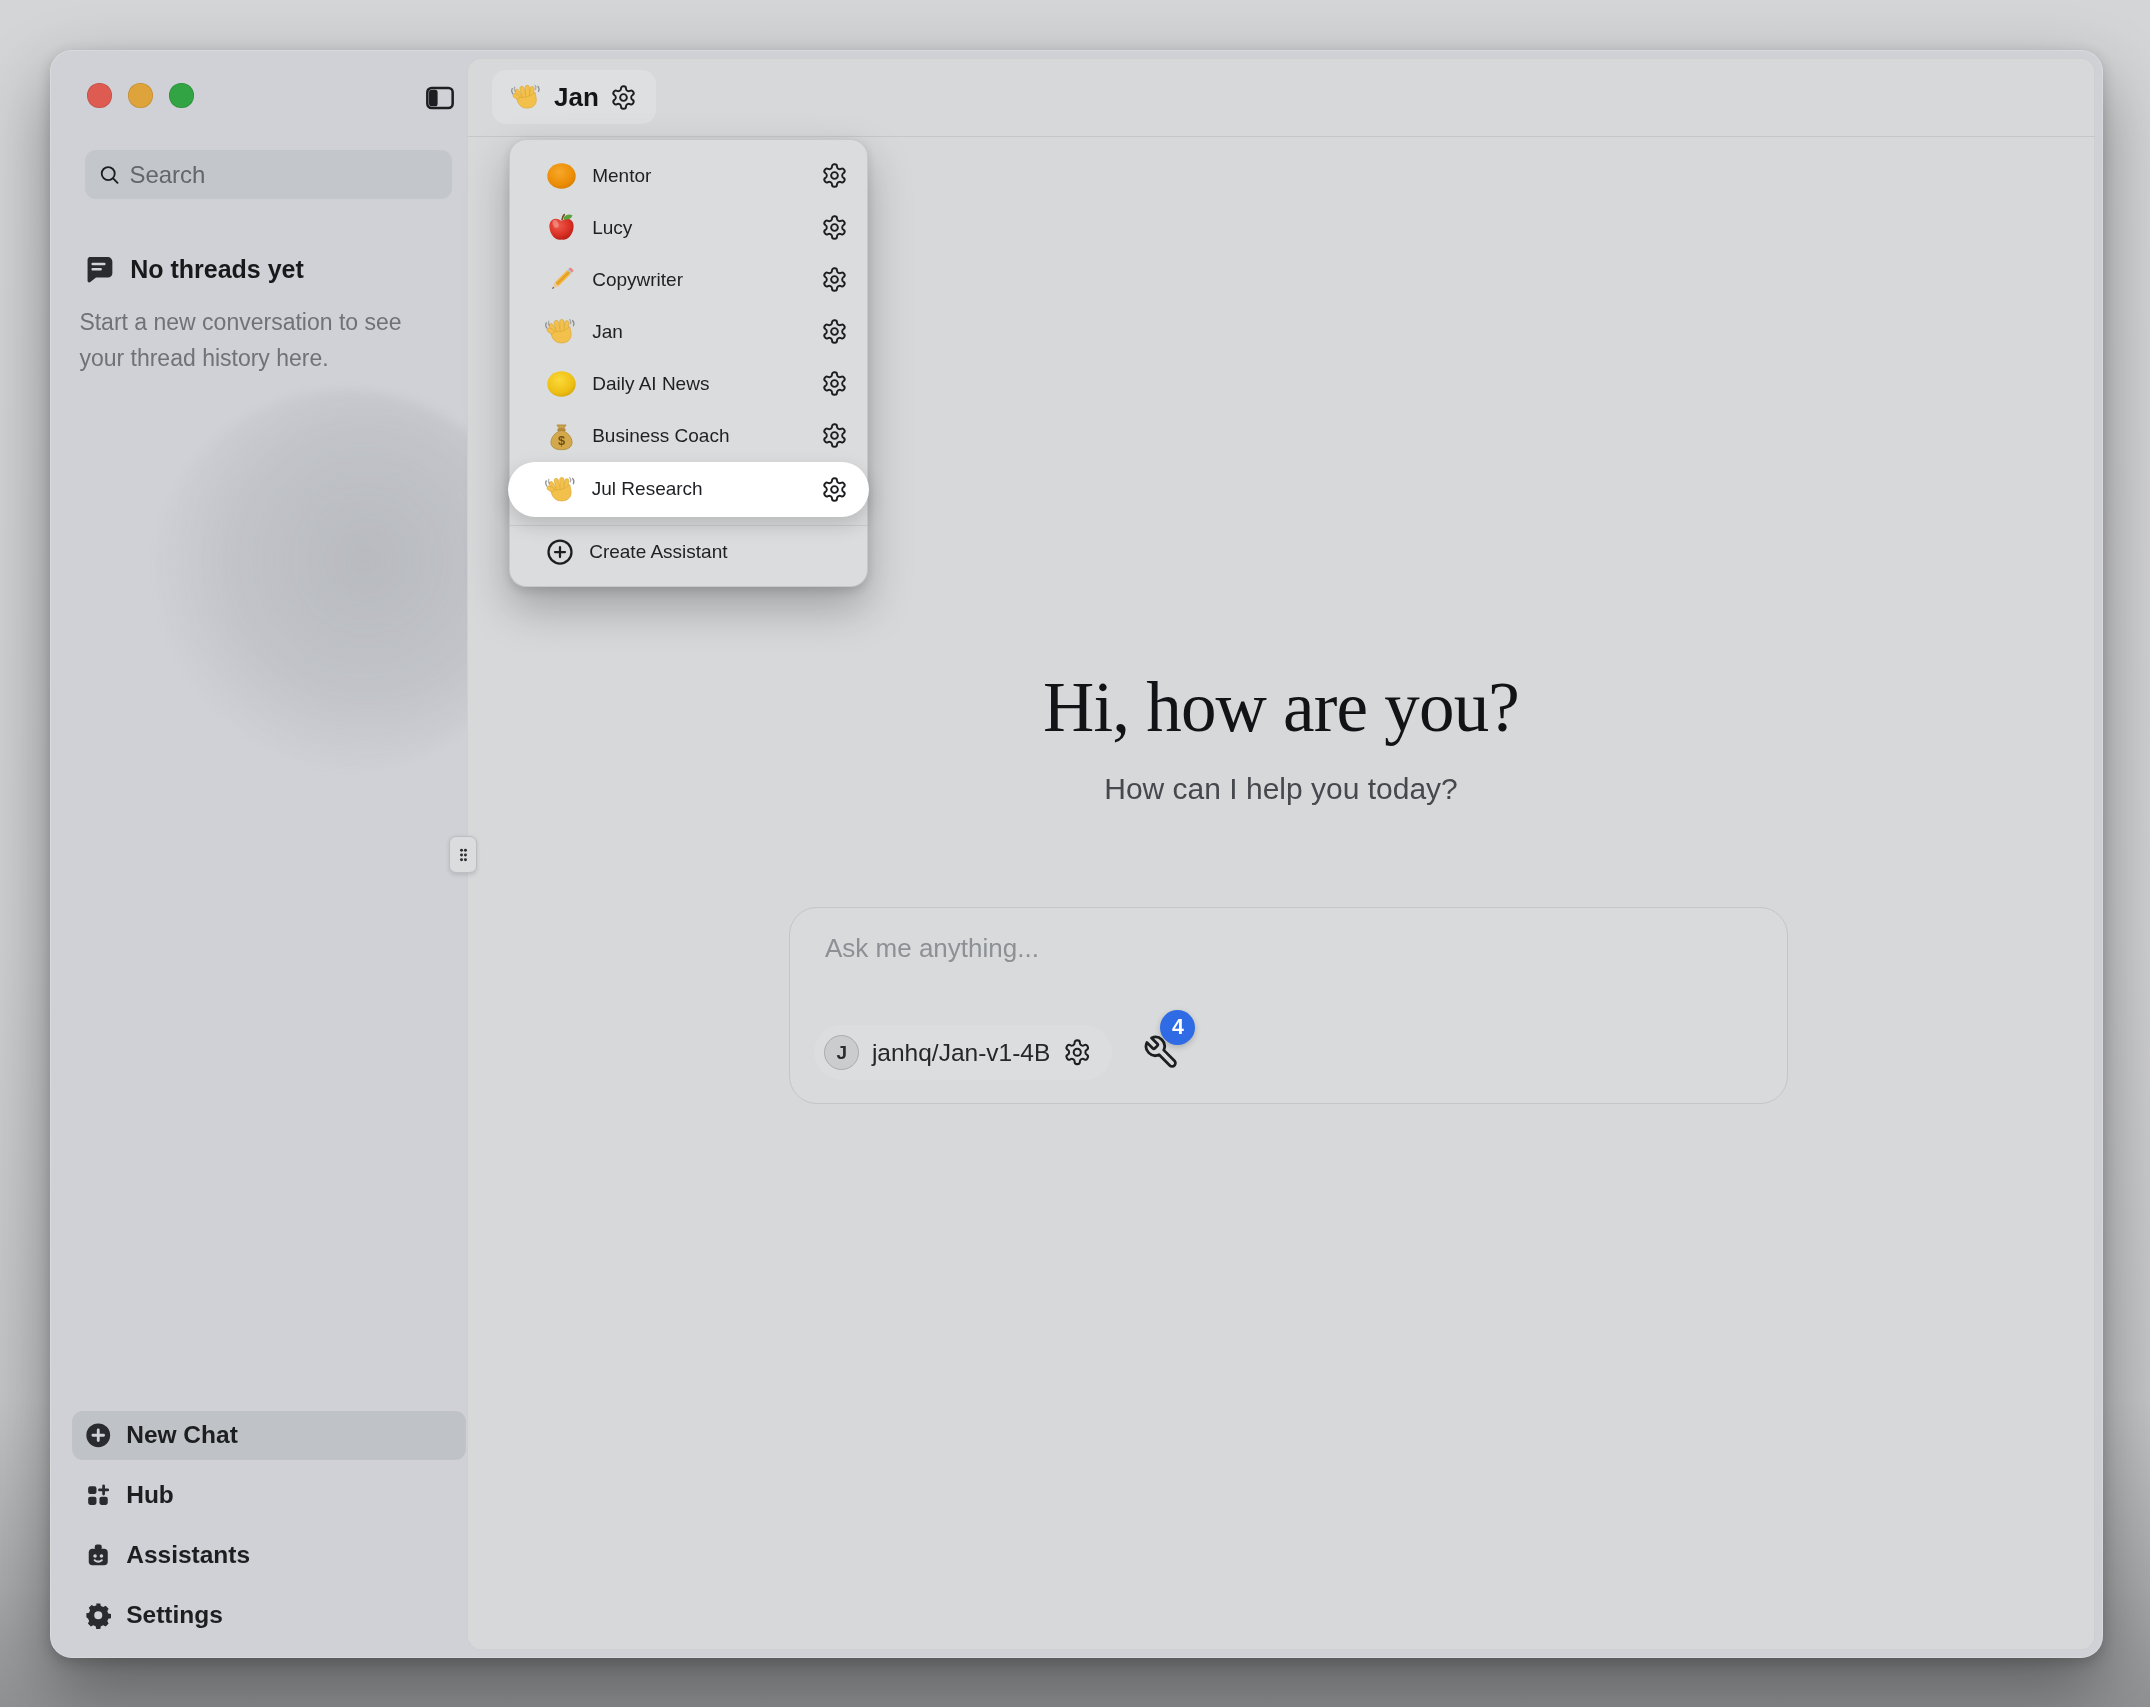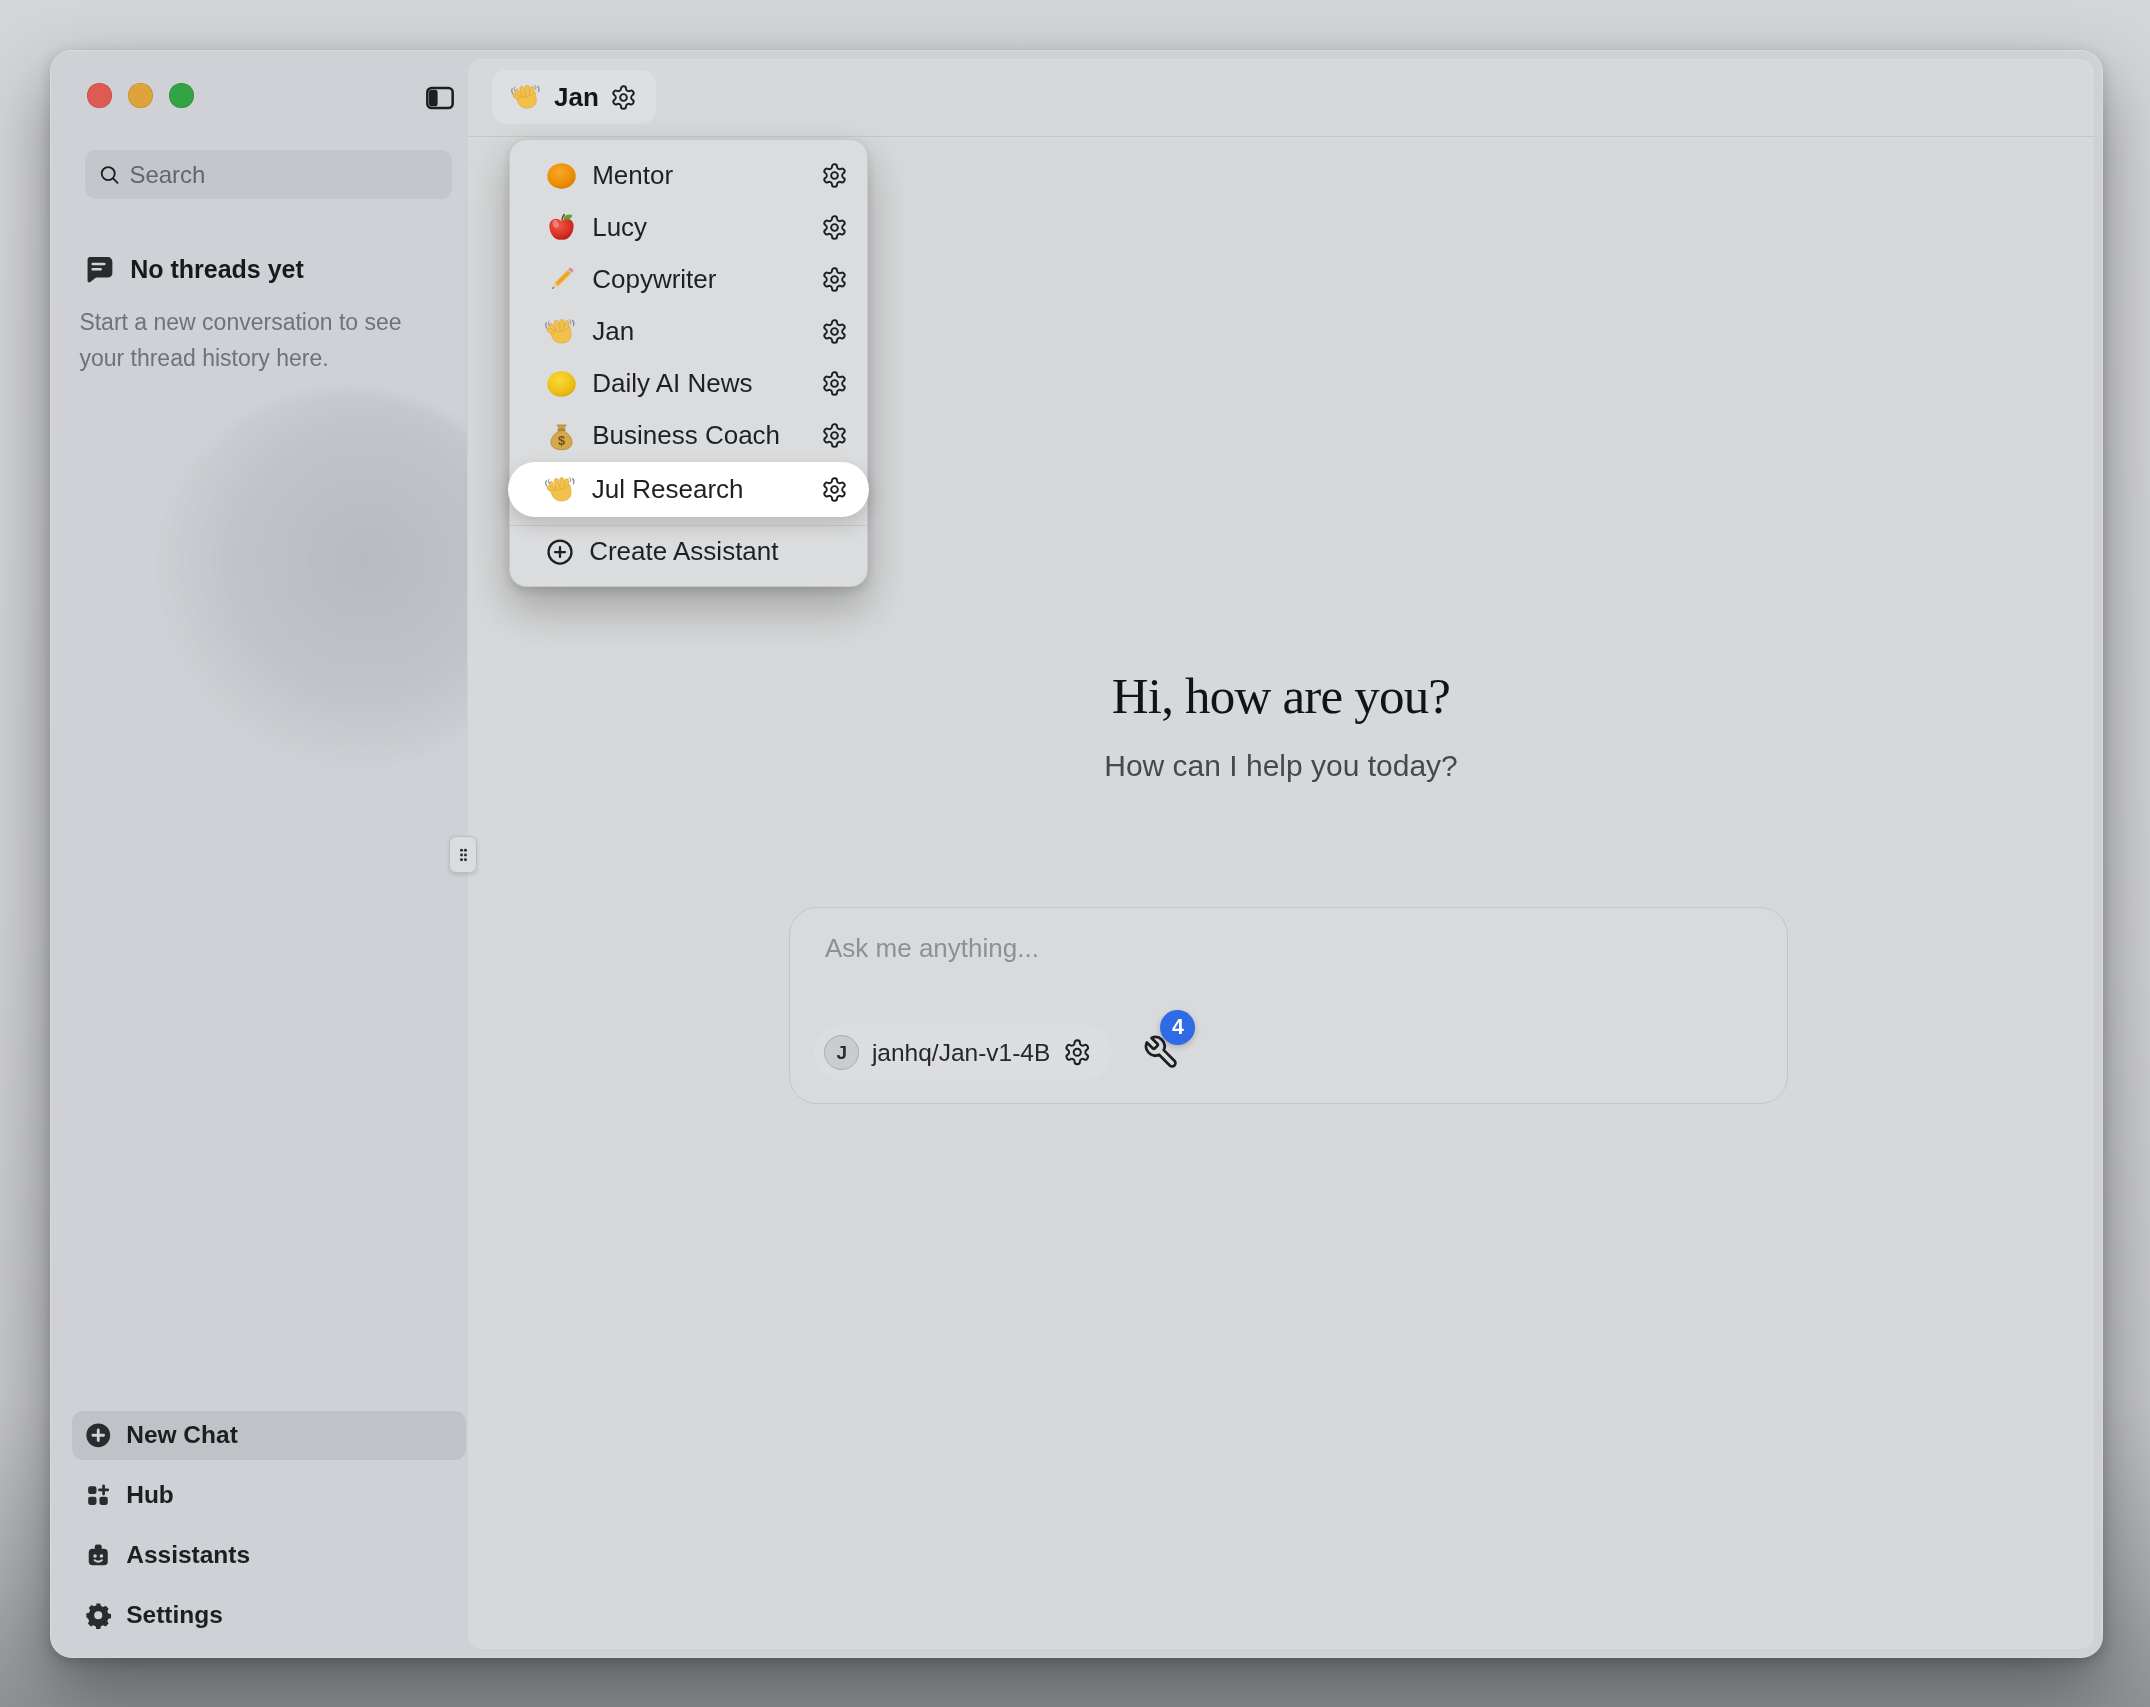--- a/index.html
+++ b/index.html
@@ -86,38 +86,38 @@
 
   
   .menu{
     position:absolute; left:42px; top:81px; width:359px;
     background:#dbdcdd; border:0.8px solid rgba(0,0,0,.09); border-radius:17.4px;
     padding:9.5px 0; z-index:30;
     box-shadow:0 20.6px 44px rgba(0,0,0,.25), 0 3.2px 9.5px rgba(0,0,0,.12);
   }
   .menu-item{ height:52px; display:flex; align-items:center; padding:0 19px 0 35px; position:relative; }
   .menu-item .emoji svg{ width:33px; height:33px; }
-  .mi-label{ margin-left:14.2px; font-size:26px; color:#1f2023; }
+  .mi-label{ margin-left:14.2px; font-size:19px; color:#1f2023; }
   .mi-gear{ margin-left:auto; }
   .mi-gear svg{ width:27px; height:27px; stroke:#55585d; }
   .menu-item.active{
     height:55px; margin:0 -2.4px; padding:0 21.3px 0 37px;
     background:#fff; border-radius:28px;
     box-shadow:0 8px 19px rgba(0,0,0,.16);
   }
   .menu-sep{ border-top:1.6px solid #c9cacc; margin:8px 0 1.6px; }
   .menu-item.create{ height:49px; }
   .menu-item.create svg{ width:30px; height:30px; stroke:#222327; }
   .menu-item.create .mi-label{ font-weight:500; }
 
   
   .greeting{ position:absolute; left:0; right:0; top:609px; text-align:center; }
   .g-title{
     font-family:"Liberation Serif","DejaVu Serif",serif;
-    font-size:51px; color:#121316; letter-spacing:-0.8px;
+    font-size:71px; color:#121316; letter-spacing:-0.8px;
   }
   .g-sub{ margin-top:24px; font-size:30px; color:#45484d; }
 
   .composer{
     position:absolute; left:322px; top:849px; width:999px; height:197px;
     background:#d9dadb; border:1.6px solid #c4c5c7; border-radius:28px;
   }
   .composer textarea{
     position:absolute; left:35px; top:25px; right:35px; height:71px;
     background:transparent; border:none; outline:none; resize:none;

